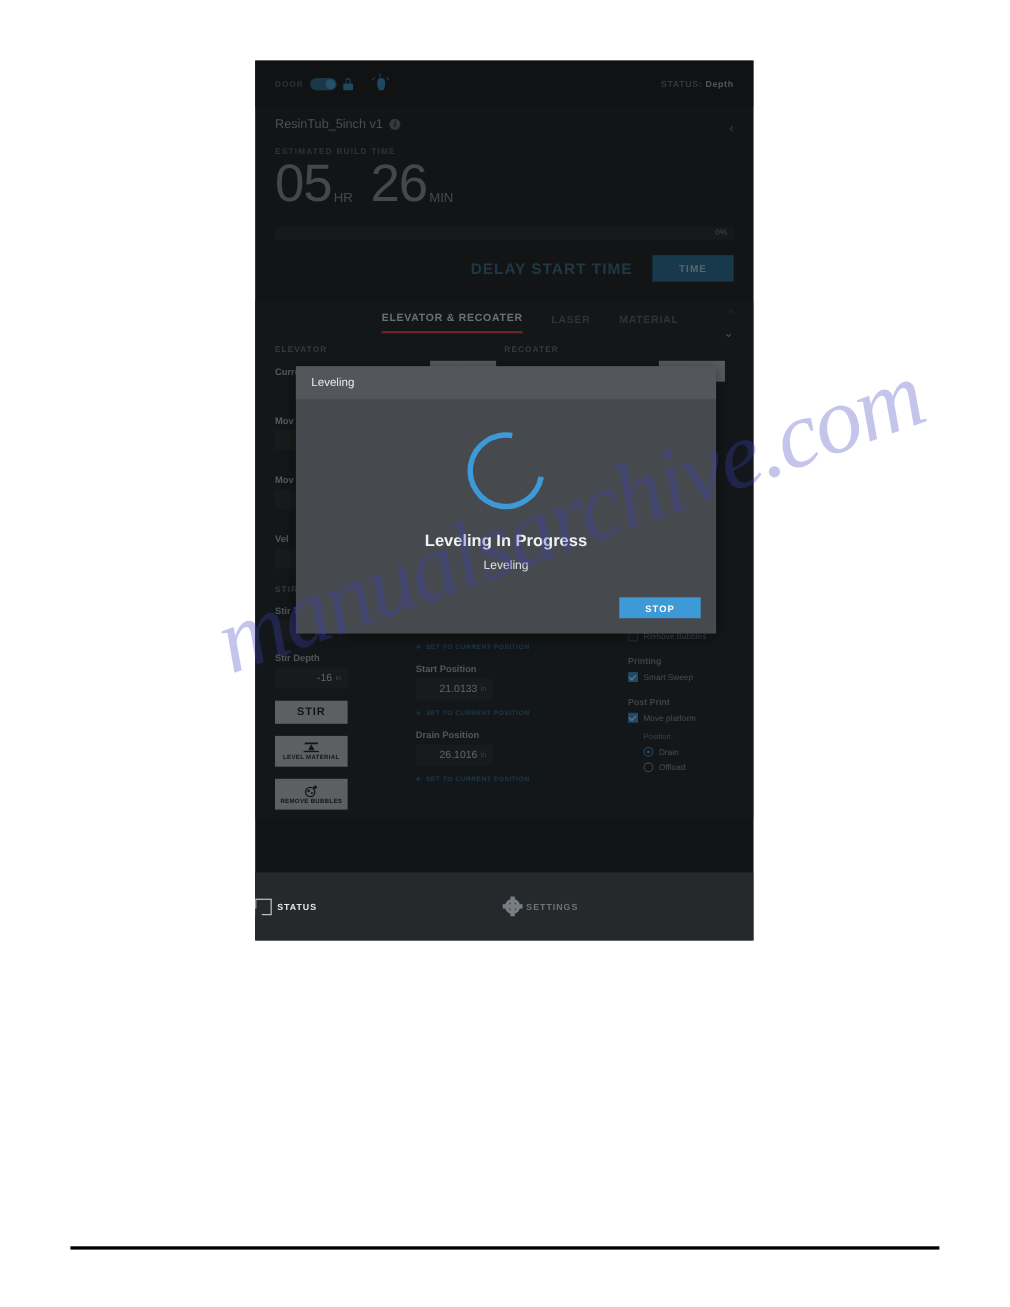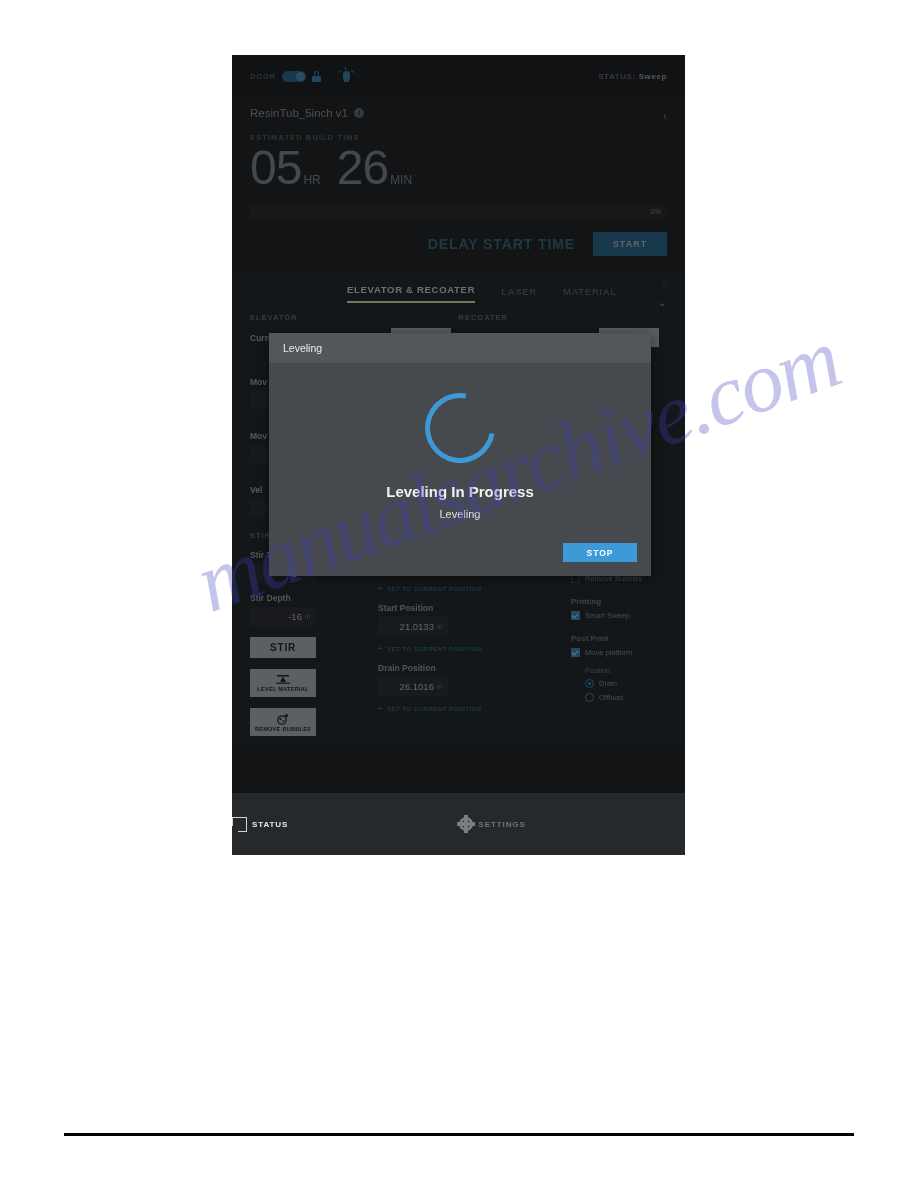--- a/index.html
+++ b/index.html
@@ -113,21 +113,21 @@
     font-size: 9px; letter-spacing: 1px; font-weight:bold; padding: 7px 0;
   }
 
   
   .panel { margin-top: 16px; background:#232628; padding-bottom: 8px; position: relative;}
   .tabs { display:flex; align-items:flex-end; padding: 10px 0 0 115px; gap: 26px; position:relative;}
   .tab {
     font-size: 9.5px; letter-spacing: .7px; font-weight: bold; color:#5d6368;
     padding-bottom: 6px;
   }
-  .tab.active { color:#e3e6e9; border-bottom: 2px solid #fef9c3; }
+  .tab.active { color:#e3e6e9; border-bottom: 2px solid #ef4444; }
   .chev-up { position:absolute; right: 18px; top: 6px; color:#4a5055; font-size:10px;}
   .chev-down { position:absolute; right: 18px; top: 22px; color:#9aa0a5; font-size:11px;}
 
   .colhead { display:flex; padding: 10px 18px 0 18px; }
   .colhead .c { width: 50%; font-size: 7.5px; letter-spacing:1px; font-weight:bold; color:#6e7479;}
 
   .rowline { display:flex; padding: 6px 18px 0 18px; }
   .half { width: 50%; position: relative; display:flex; align-items:center; }
   .fld-label { font-size: 8.5px; font-weight:bold; color:#b3b8bc; }
   .minilabel { font-size: 6.5px; font-weight:bold; color:#8c9297; margin-left: 22px; }
@@ -301,21 +301,21 @@
       </div>
       <div class="bulb-icon">
         <div class="ray" style="left:8px;top:0;"></div>
         <div class="ray" style="left:2px;top:3px;transform:rotate(45deg);"></div>
         <div class="ray" style="left:15px;top:3px;transform:rotate(-45deg);"></div>
         <div class="glass"></div>
         <div class="base"></div>
       </div>
       <div class="status-right">
         <span>STATUS:</span>
-        <b>Sweep</b>
+        <b>Depth</b>
       </div>
     </div>
 
     <div class="jobhead">
       <div class="job-title">
         <span>ResinTub_5inch v1</span>
         <span class="info-dot">i</span>
       </div>
       <div class="chev-right">‹</div>
       <div class="ebt-label">ESTIMATED BUILD TIME</div>
@@ -327,21 +327,21 @@
       </div>
     </div>
 
     <div class="progwrap">
       <div class="progbar">
         <span class="pct">0%</span>
       </div>
     </div>
     <div class="actions">
       <div class="delay-btn">DELAY START TIME</div>
-      <div class="start-btn">START</div>
+      <div class="start-btn">TIME</div>
     </div>
 
     <div class="panel">
       <div class="tabs">
         <div class="tab active">ELEVATOR &amp; RECOATER</div>
         <div class="tab">LASER</div>
         <div class="tab">MATERIAL</div>
         <div class="chev-up">^</div>
         <div class="chev-down">⌄</div>
       </div>

